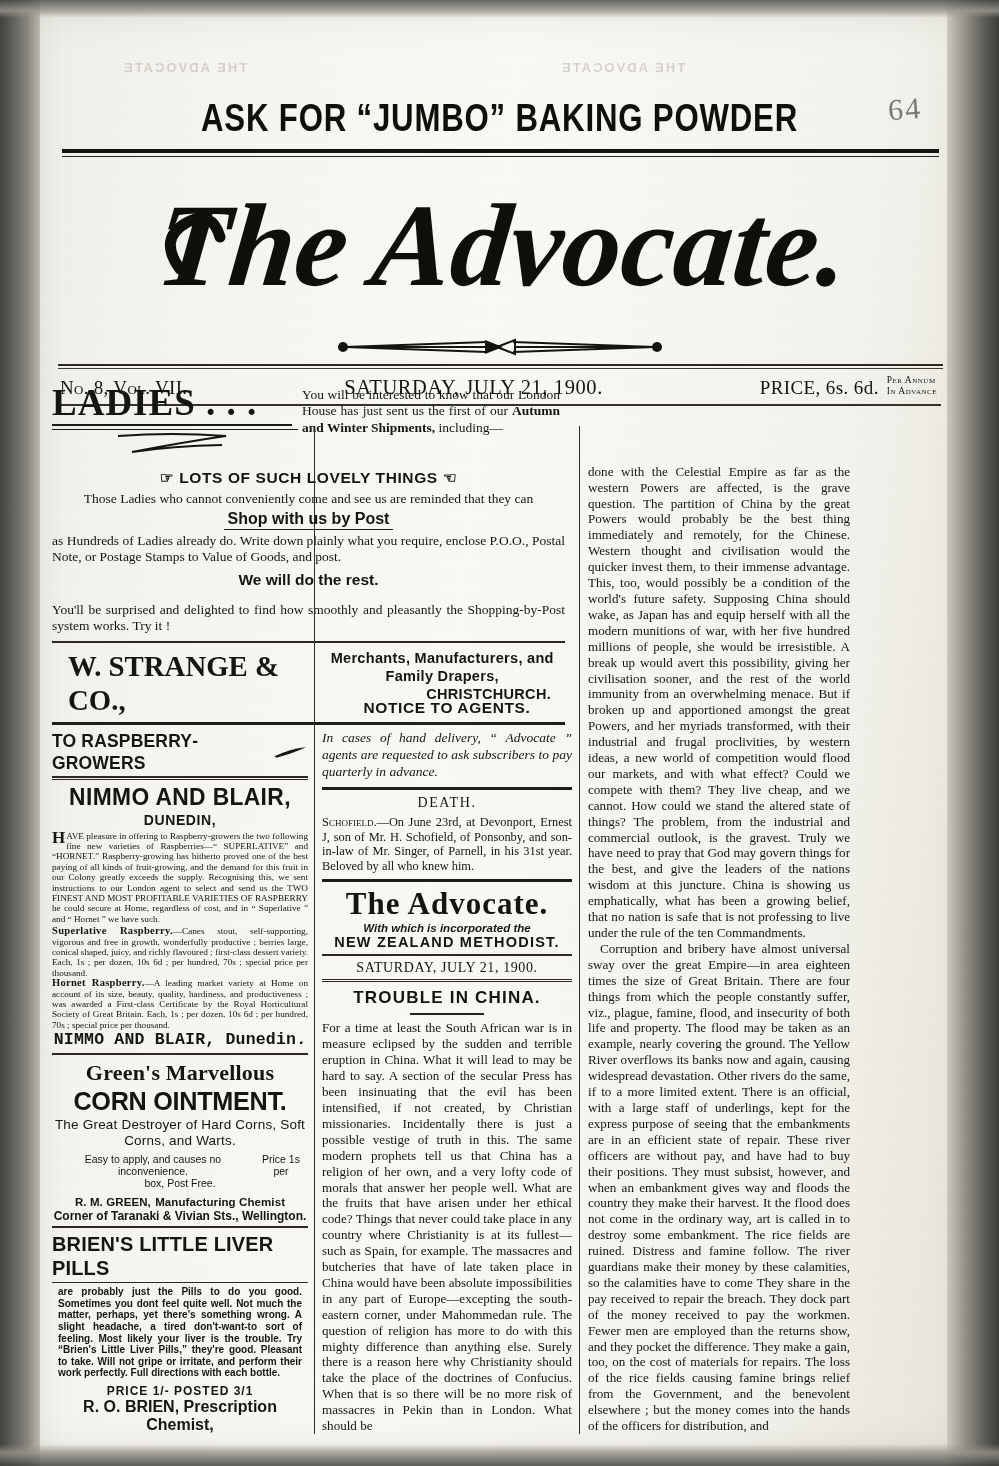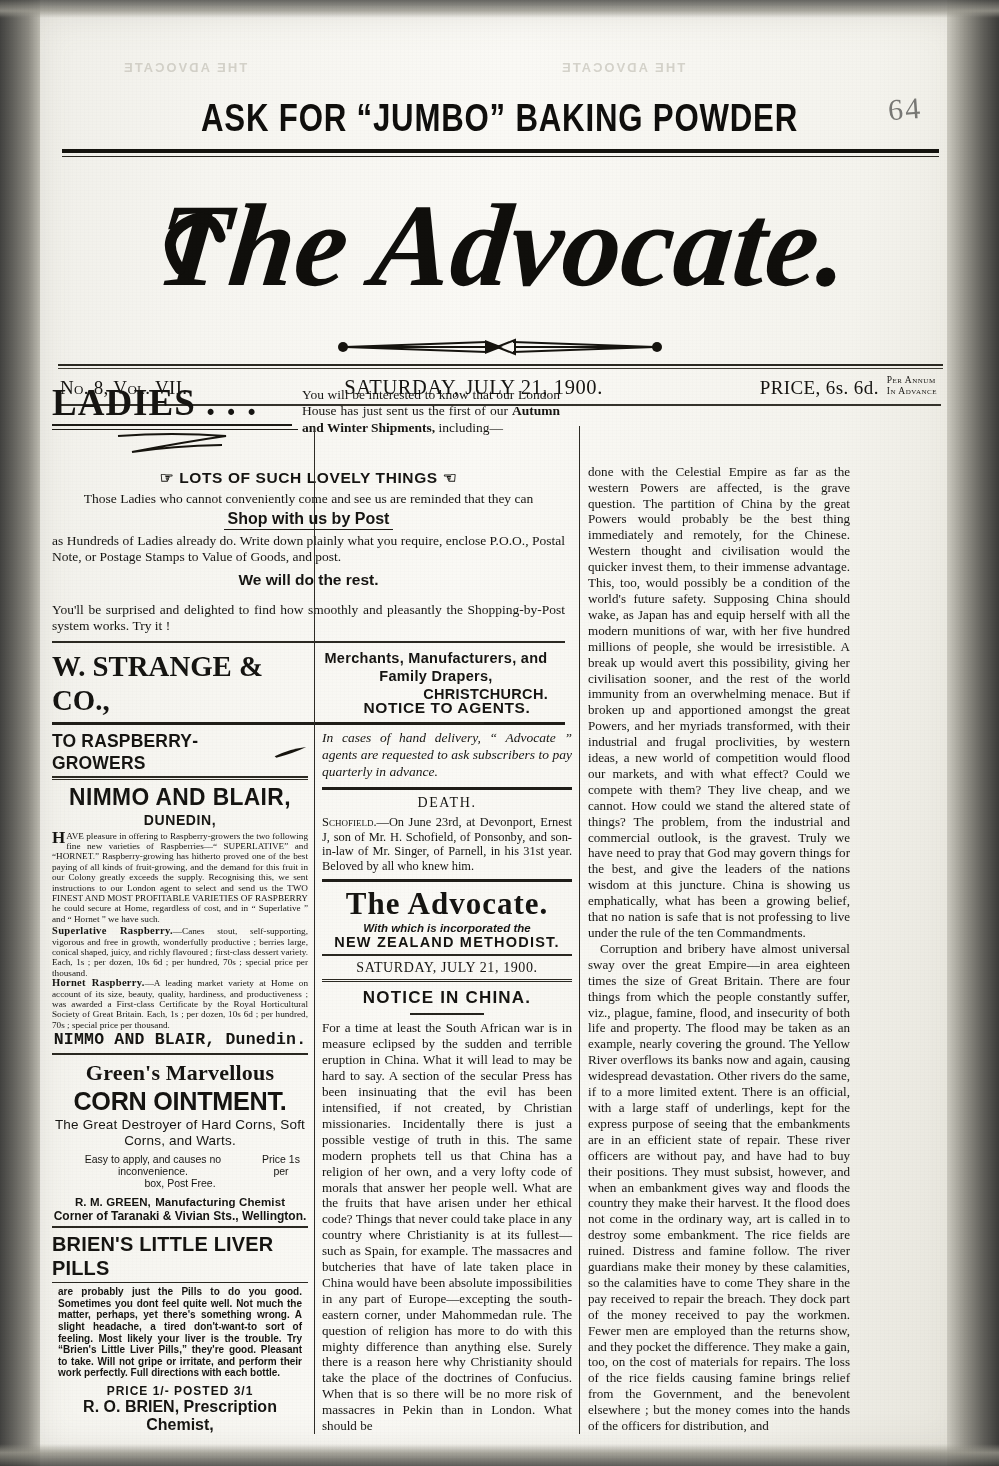--- a/index.html
+++ b/index.html
@@ -227,21 +227,21 @@
 
           <div class="ad-txt ad-center">Those Ladies who cannot conveniently come and see us are reminded that they can</div>
           <div style="text-align:center;margin-top:2px;">
             <span class="shoppost">Shop with us by Post</span>
           </div>
           <div class="ad-txt" style="margin-top:3px;">as Hundreds of Ladies already do.   Write down plainly what you require, enclose P.O.O., Postal Note, or Postage Stamps to Value of Goods, and post.</div>
           <div class="willdo">We will do the rest.</div>
           <div class="ad-txt">You'll be surprised and delighted to find how smoothly and pleasantly the Shopping-by-Post system works.   Try it !</div>
 
           <hr class="h2">
-          <div style="display:flex;align-items:flex-start;">
+          <div style="display:flex;align-items:flex-start;margin-left:16px;">
             <div class="strange-name" style="width:258px;">W. STRANGE &amp; CO.,</div>
             <div class="strange-sub" style="width:252px;">
               <div>Merchants, Manufacturers, and</div>
               <div>Family Drapers,</div>
               <div class="strange-city">CHRISTCHURCH.</div>
             </div>
           </div>
           <hr class="h3" style="width:513px;">
         </div>
 
@@ -319,21 +319,21 @@
         <div>
           <div class="adv-goth">The Advocate.</div>
           <div class="adv-inc">With which is incorporated the</div>
           <div class="nzm">NEW ZEALAND METHODIST.</div>
           <hr class="h2" style="margin:4px 0 1px;">
           <div class="adv-date">SATURDAY, JULY 21, 1900.</div>
           <hr class="h1" style="margin:0 0 1px;">
           <hr class="h1" style="margin:0 0 6px;">
         </div>
 
-        <div class="trouble">NOTICE IN CHINA.</div>
+        <div class="trouble">TROUBLE IN CHINA.</div>
         <div class="dash-md"></div>
 
         <div class="artbody">
           <p class="noind">For a time at least the South African war is in measure eclipsed by the sudden and terrible eruption in China.  What it will lead to may be hard to say.  A section of the secular Press has been insinuating that the evil has been intensified, if not created, by Christian missionaries.  Incidentally there is just a possible vestige of truth in this.  The same modern prophets tell us that China has a religion of her own, and a very lofty code of morals that answer her people well.  What are the fruits that have arisen under her ethical code?  Things that never could take place in any country where Christianity is at its fullest—such as Spain, for example.  The massacres and butcheries that have of late taken place in China would have been absolute impossibilities in any part of Europe—excepting the south-eastern corner, under Mahommedan rule.  The question of religion has more to do with this mighty difference than anything else.  Surely there is a reason here why Christianity should take the place of the doctrines of Confucius.  When that is so there will be no more risk of massacres in Pekin than in London.  What should be</p>
         </div>
       </div>
 
       <div class="colR">
         <div class="artbody">
           <p class="noind">done with the Celestial Empire as far as the western Powers are affected, is the grave question.  The partition of China by the great Powers would probably be the best thing immediately and remotely, for the Chinese.  Western thought and civilisation would the quicker invest them, to their immense advantage.  This, too, would possibly be a condition of the world's future safety.  Supposing China should wake, as Japan has and equip herself with all the modern munitions of war, with her five hundred millions of people, she would be irresistible.  A break up would avert this possibility, giving her civilisation sooner, and the rest of the world immunity from an overwhelming menace.  But if broken up and apportioned amongst the great Powers, and her myriads transformed, with their industrial and frugal proclivities, by western ideas, a new world of competition would flood our markets, and with what effect?  Could we compete with them?  They live cheap, and we cannot.  How could we stand the altered state of things?  The problem, from the industrial and commercial outlook, is the gravest.  Truly we have need to pray that God may govern things for the best, and give the leaders of the nations wisdom at this juncture.  China is showing us emphatically, what has been a growing belief, that no nation is safe that is not professing to live under the rule of the ten Commandments.</p>

